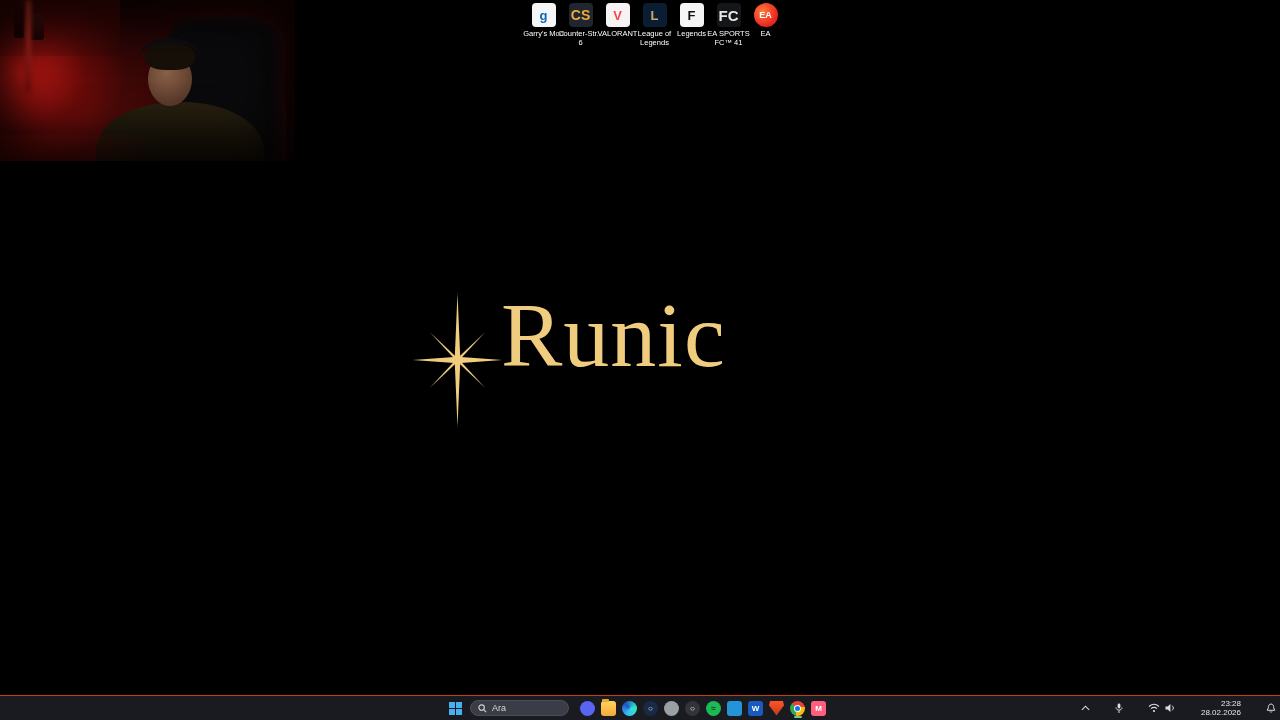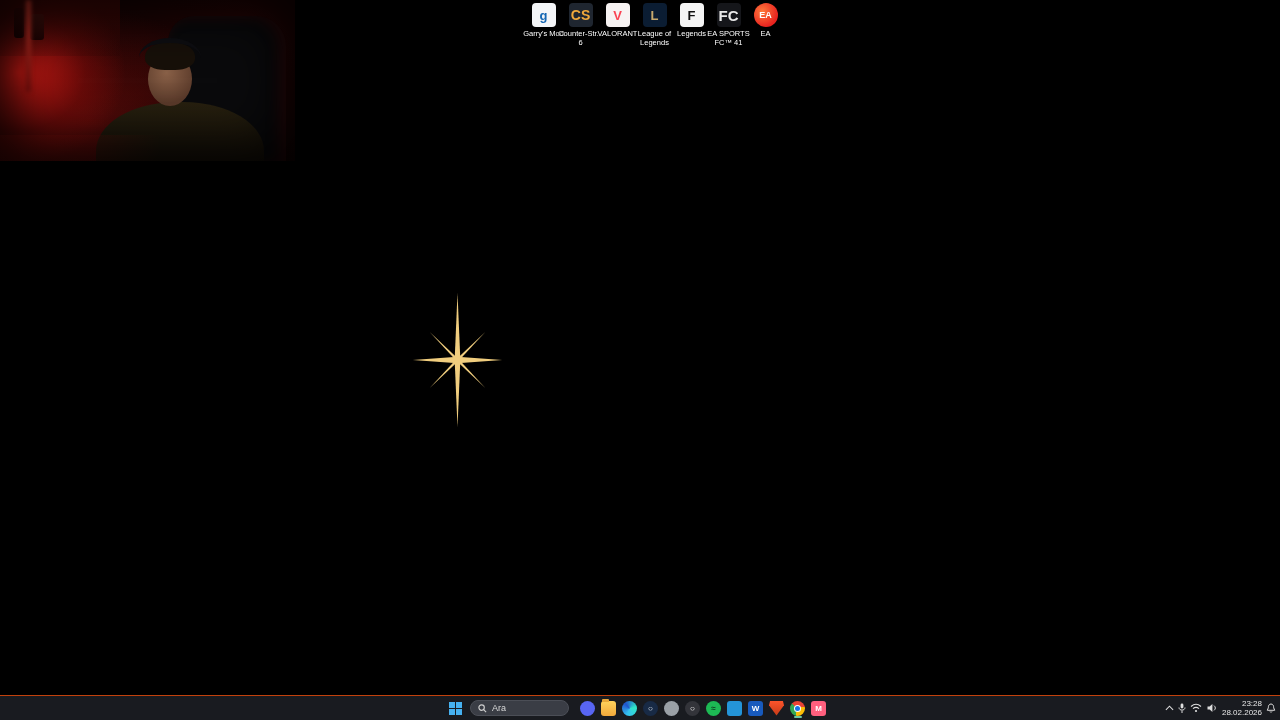--- a/index.html
+++ b/index.html
@@ -60,21 +60,21 @@
   .tbicon-img{width:15px;height:15px;display:flex;align-items:center;justify-content:center;
     font-weight:bold;font-size:8px;color:#fff;position:relative;}
   .tbicon-img.circle{border-radius:50%;}
   .tbicon-img.rounded{border-radius:3px;}
   .tbicon-img.shield{clip-path:polygon(8% 0,92% 0,100% 32%,50% 100%,0 32%);}
   .folder-tab{position:absolute;top:-2px;left:1px;width:7px;height:3px;border-radius:1px 1px 0 0;background:#e8a839;}
   .chrome-ring{width:7px;height:7px;border-radius:50%;background:#fff;display:flex;align-items:center;justify-content:center;}
   .chrome-dot{width:5px;height:5px;border-radius:50%;background:#1a73e8;}
   .active-bar{position:absolute;bottom:1px;left:50%;transform:translateX(-50%);width:8px;height:2px;border-radius:1px;background:#6cc8a0;}
 
-  .tb-tray{position:absolute;right:4px;top:0;height:24px;display:flex;align-items:center;gap:4px;}
+  .tb-tray{position:absolute;right:4px;top:0;height:24px;display:flex;align-items:center;gap:25px;}
   .tray-btn{display:flex;align-items:center;justify-content:center;height:20px;border-radius:3px;}
   .clock{text-align:right;font-size:8px;line-height:9px;color:#e6e6e6;}
 </style>
 </head>
 <body>
 
 <div style="position:absolute;inset:0;"></div>
 
 <div class="webcam">
   <div class="wc-glow"></div>
@@ -141,20 +141,21 @@
 
 <div class="logo">
   <svg class="logo-star" viewBox="0 0 100 140" preserveAspectRatio="none">
     <g fill="#f0cd7e">
       <polygon points="50,0 53,70 50,140 47,70"></polygon>
       <polygon points="3,70 50,66.5 97,70 50,73.5"></polygon>
       <polygon points="79,41 51.5,70.5 21,99 48.5,69.5"></polygon>
       <polygon points="21,41 51.5,69.5 79,99 48.5,70.5"></polygon>
     </g>
   </svg>
+  <div class="logo-title">Runic</div>
 </div>
 
 <div class="taskbar">
   <div class="tb-center">
     <div class="start-btn">
       <div class="win-logo">
         <div></div>
           <div></div>
           <div></div>
           <div></div>

